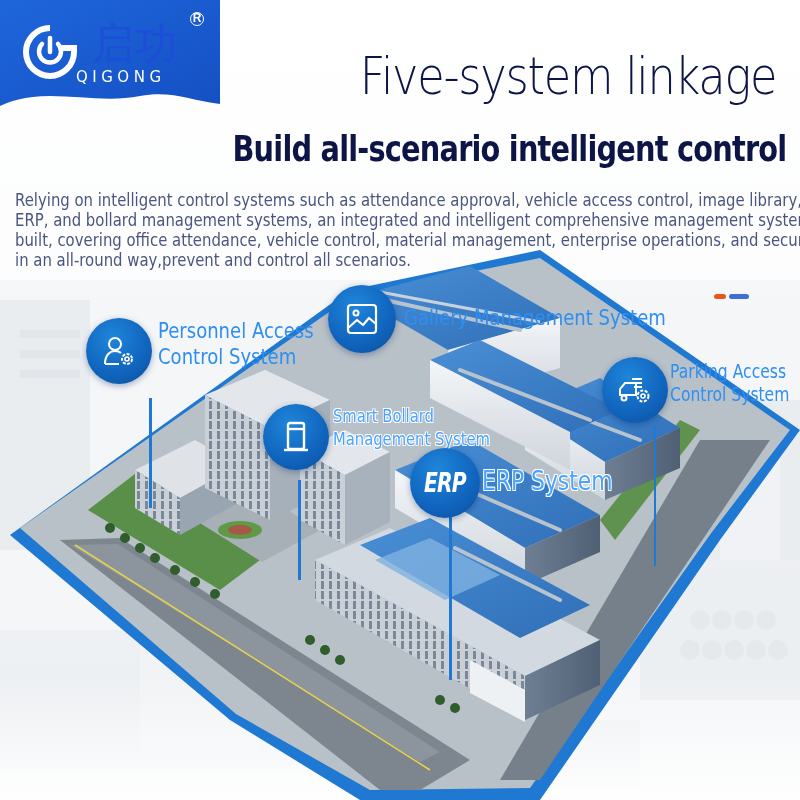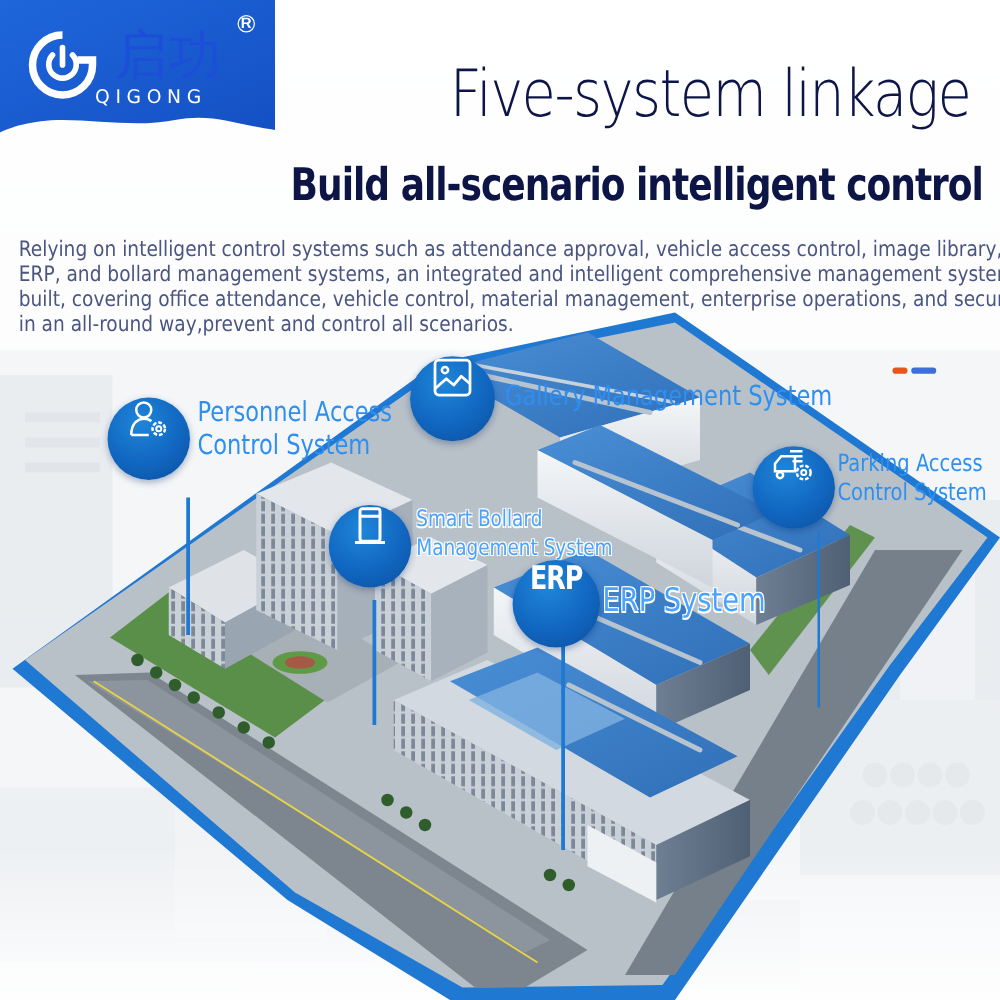--- a/index.html
+++ b/index.html
@@ -18,21 +18,21 @@
     .subtitle { position: absolute; right: 14px; top: 128px; color: #0d1446; font-size: 36px; font-family: "DejaVu Sans", sans-serif; letter-spacing: -1px; transform: scaleX(0.80); transform-origin: right top; white-space: nowrap; }
 
     .desc { position: absolute; left: 15px; top: 190px; width: 880px; color: #4a5580; font-size: 17px; line-height: 20px; font-family: "DejaVu Sans", sans-serif; transform: scaleX(0.875); transform-origin: left top; }
     .desc p { white-space: nowrap; }
 
     .dash-orange { position: absolute; left: 714px; top: 294px; width: 12px; height: 5px; border-radius: 3px; background: #e8561c; }
     .dash-blue { position: absolute; left: 729px; top: 294px; width: 20px; height: 5px; border-radius: 3px; background: #3e6fd8; }
 
     .scene { position: absolute; left: 0; top: 0; width: 800px; height: 800px; }
 
-    .badge { position: absolute; border-radius: 50%; background: radial-gradient(circle at 40% 30%, #1f86d8 0%, #1166c0 55%, #0a4f9c 100%); box-shadow: 0 2px 6px rgba(0,40,100,0.35); display: flex; justify-content: center; }
+    .badge { position: absolute; border-radius: 50%; background: radial-gradient(circle at 40% 30%, #1f86d8 0%, #1166c0 55%, #0a4f9c 100%); box-shadow: 0 2px 6px rgba(0,40,100,0.35); display: flex; align-items: center; justify-content: center; font-style: italic; }
     .badge svg { display: block; }
     .label { position: absolute; color: #2e8ff0; font-family: "DejaVu Sans", sans-serif; white-space: nowrap; transform-origin: left top; }
     .label-outline { color: #4aa3ff; text-shadow: -1px -1px 0 #fff, 1px -1px 0 #fff, -1px 1px 0 #fff, 1px 1px 0 #fff; }
     .pin { position: absolute; width: 3px; background: #1f78d1; }
     .erp-glyph { color: #fff; font-weight: bold; font-size: 26px; letter-spacing: -1px; font-family: "DejaVu Sans", sans-serif; transform: scaleX(0.78); }
   </style>
 </head>
 <body>
 
 <svg class="bg-city" viewBox="0 0 800 800">

